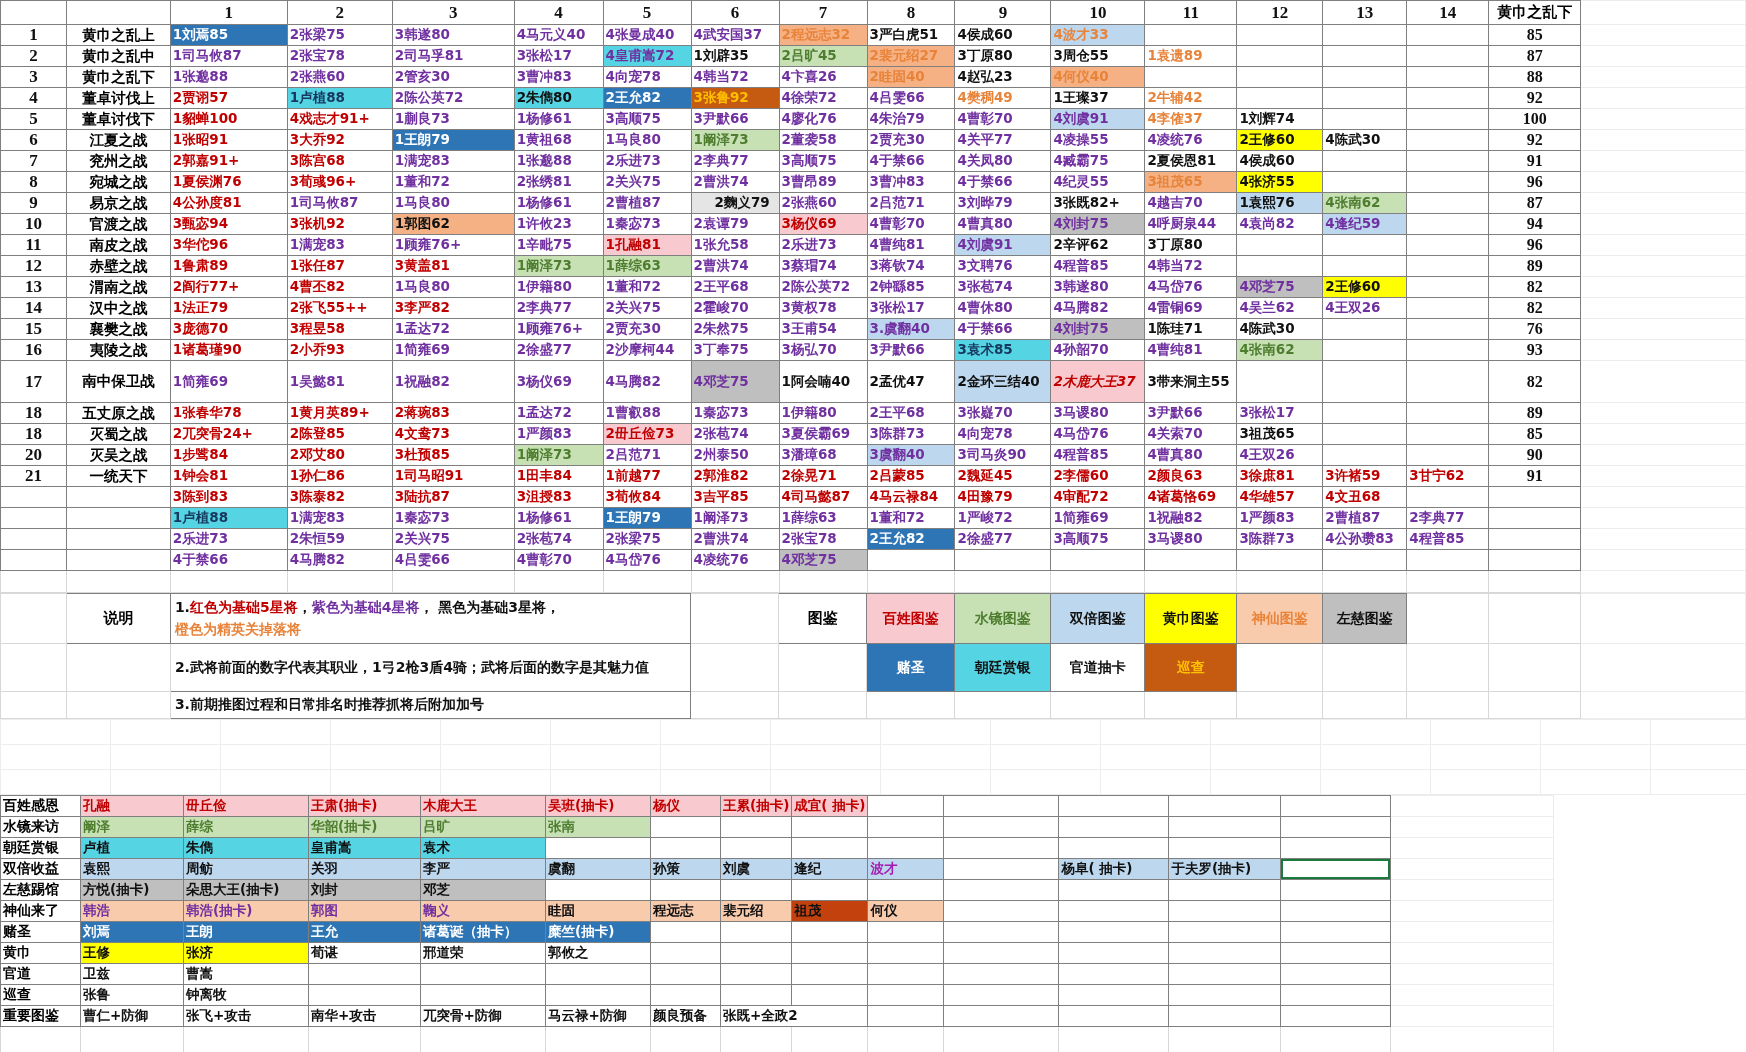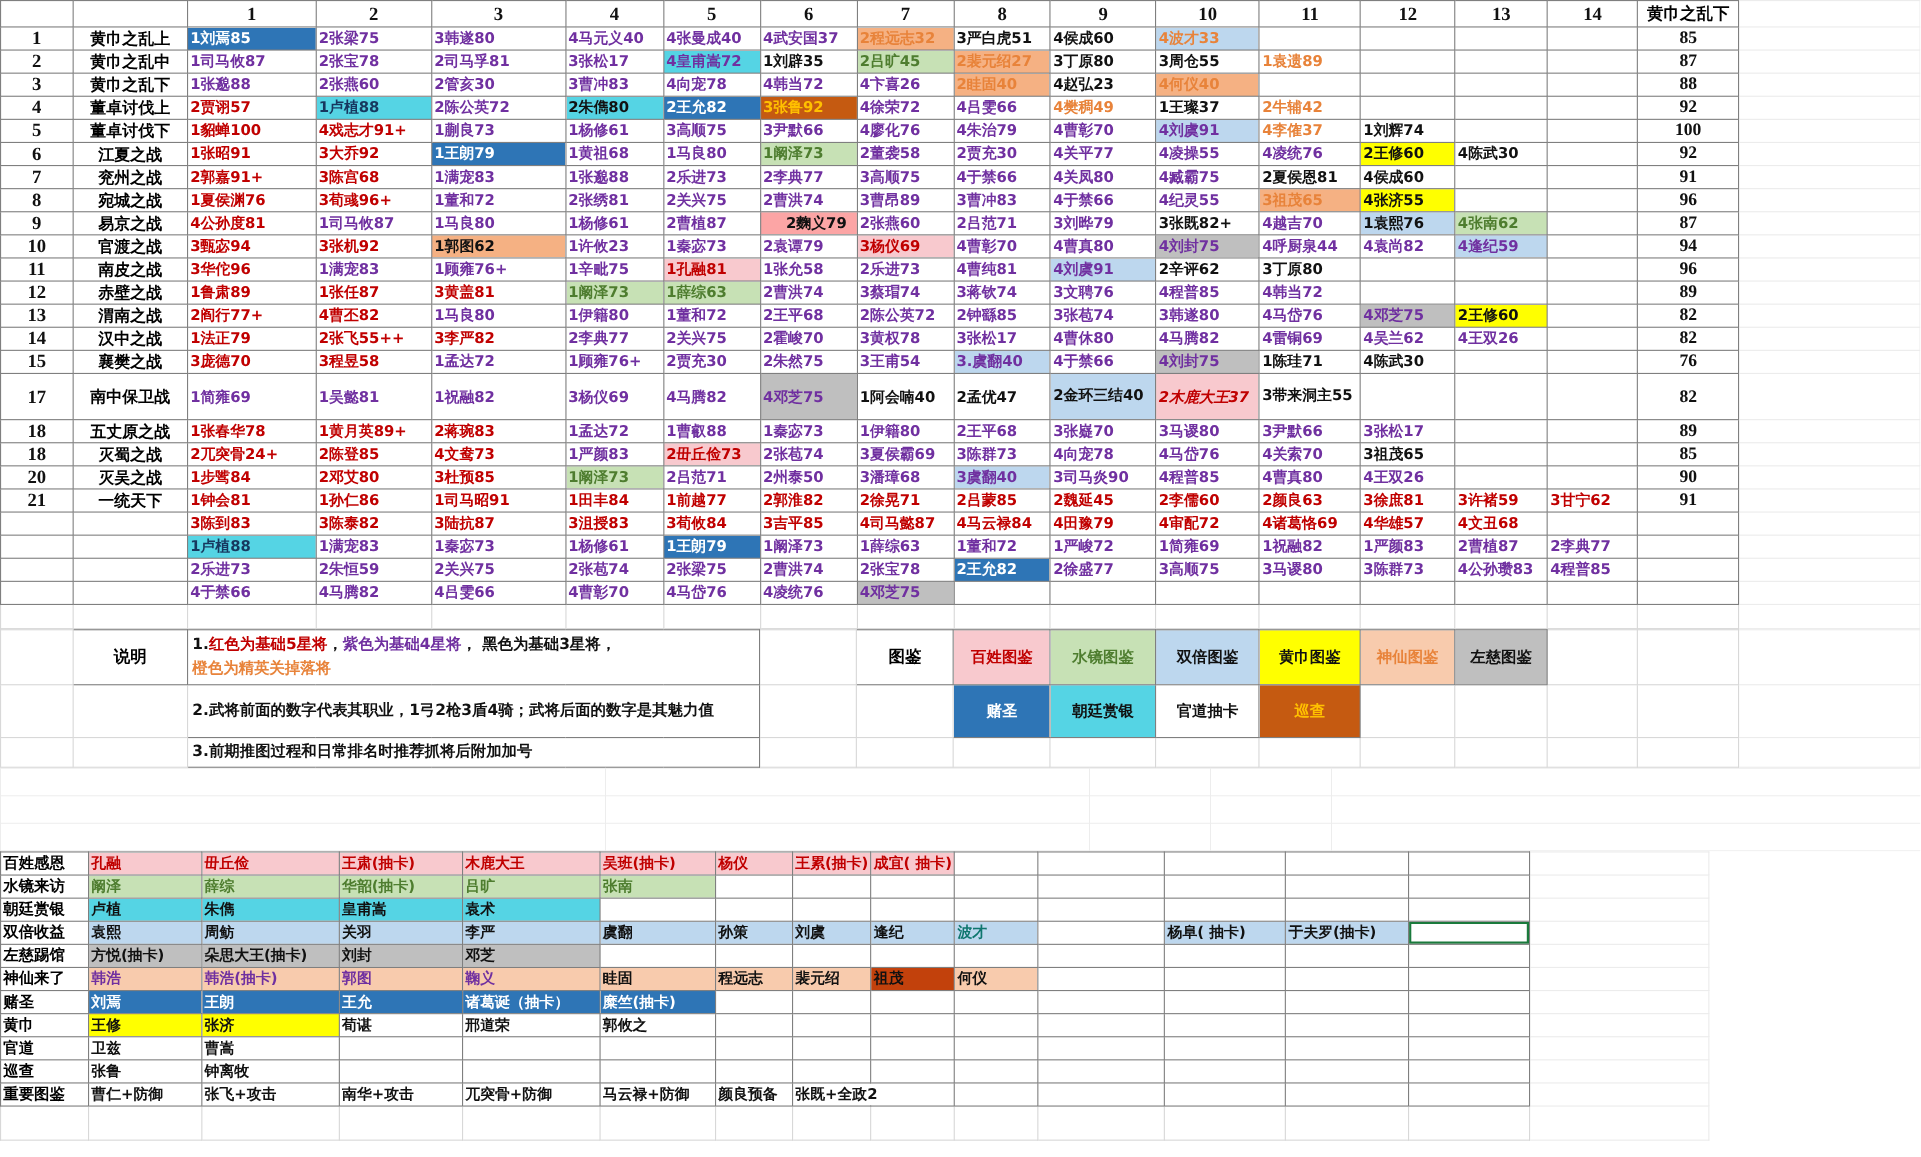--- a/index.html
+++ b/index.html
@@ -231,21 +231,21 @@
           <td class="filler"></td>
         </tr>
         <tr style="height: 21px;">
           <td class="numcell">9</td>
           <td class="stagecell">易京之战</td>
           <td style="color: rgb(192, 0, 0);">4公孙度81</td>
           <td style="color: rgb(112, 48, 160);">1司马攸87</td>
           <td style="color: rgb(112, 48, 160);">1马良80</td>
           <td style="color: rgb(112, 48, 160);">1杨修61</td>
           <td style="color: rgb(112, 48, 160);">2曹植87</td>
-          <td style="color: rgb(17, 17, 17); background: #fca5a5; padding-left: 23px;">2麴义79</td>
+          <td style="color: rgb(17, 17, 17); background: #e5e5e5; padding-left: 23px;">2麴义79</td>
           <td style="color: rgb(112, 48, 160);">2张燕60</td>
           <td style="color: rgb(112, 48, 160);">2吕范71</td>
           <td style="color: rgb(112, 48, 160);">3刘晔79</td>
           <td style="color: rgb(17, 17, 17);">3张既82+</td>
           <td style="color: rgb(112, 48, 160);">4越吉70</td>
           <td style="color: rgb(17, 17, 17); background: rgb(189, 215, 238);">1袁熙76</td>
           <td style="color: rgb(78, 125, 47); background: rgb(199, 225, 181);">4张南62</td>
           <td></td>
           <td class="charmcell">87</td>
           <td class="filler"></td>
@@ -361,20 +361,40 @@
           <td style="color: rgb(112, 48, 160);">2朱然75</td>
           <td style="color: rgb(112, 48, 160);">3王甫54</td>
           <td style="color: rgb(112, 48, 160); background: rgb(189, 215, 238);">3.虞翻40</td>
           <td style="color: rgb(112, 48, 160);">4于禁66</td>
           <td style="color: rgb(112, 48, 160); background: rgb(191, 191, 191);">4刘封75</td>
           <td style="color: rgb(17, 17, 17);">1陈珪71</td>
           <td style="color: rgb(17, 17, 17);">4陈武30</td>
           <td></td>
           <td></td>
           <td class="charmcell">76</td>
+          <td class="filler"></td>
+        </tr>
+        <tr style="height: 21px;">
+          <td class="numcell">16</td>
+          <td class="stagecell">夷陵之战</td>
+          <td style="color: rgb(192, 0, 0);">1诸葛瑾90</td>
+          <td style="color: rgb(192, 0, 0);">2小乔93</td>
+          <td style="color: rgb(112, 48, 160);">1简雍69</td>
+          <td style="color: rgb(112, 48, 160);">2徐盛77</td>
+          <td style="color: rgb(112, 48, 160);">2沙摩柯44</td>
+          <td style="color: rgb(112, 48, 160);">3丁奉75</td>
+          <td style="color: rgb(112, 48, 160);">3杨弘70</td>
+          <td style="color: rgb(112, 48, 160);">3尹默66</td>
+          <td style="color: rgb(23, 55, 94); background: rgb(85, 212, 228);">3袁术85</td>
+          <td style="color: rgb(112, 48, 160);">4孙韶70</td>
+          <td style="color: rgb(112, 48, 160);">4曹纯81</td>
+          <td style="color: rgb(78, 125, 47); background: rgb(199, 225, 181);">4张南62</td>
+          <td></td>
+          <td></td>
+          <td class="charmcell">93</td>
           <td class="filler"></td>
         </tr>
         <tr style="height: 42px;">
           <td class="numcell">17</td>
           <td class="stagecell">南中保卫战</td>
           <td style="color: rgb(112, 48, 160);">1简雍69</td>
           <td style="color: rgb(112, 48, 160);">1吴懿81</td>
           <td style="color: rgb(112, 48, 160);">1祝融82</td>
           <td style="color: rgb(112, 48, 160);">3杨仪69</td>
           <td style="color: rgb(112, 48, 160);">4马腾82</td>
@@ -721,21 +741,21 @@
         <tr style="height: 21px;">
           <td class="bottomlabel">双倍收益</td>
           <td style="color: rgb(17, 17, 17); background: rgb(189, 215, 238);">袁熙</td>
           <td style="color: rgb(17, 17, 17); background: rgb(189, 215, 238);">周鲂</td>
           <td style="color: rgb(17, 17, 17); background: rgb(189, 215, 238);">关羽</td>
           <td style="color: rgb(17, 17, 17); background: rgb(189, 215, 238);">李严</td>
           <td style="color: rgb(17, 17, 17); background: rgb(189, 215, 238);">虞翻</td>
           <td style="color: rgb(17, 17, 17); background: rgb(189, 215, 238);">孙策</td>
           <td style="color: rgb(17, 17, 17); background: rgb(189, 215, 238);">刘虞</td>
           <td style="color: rgb(17, 17, 17); background: rgb(189, 215, 238);">逢纪</td>
-          <td style="color: #0f766e; background: rgb(189, 215, 238);">波才</td>
+          <td style="color: #a21caf; background: rgb(189, 215, 238);">波才</td>
           <td></td>
           <td style="color: rgb(17, 17, 17); background: rgb(189, 215, 238);">杨阜( 抽卡)</td>
           <td style="color: rgb(17, 17, 17); background: rgb(189, 215, 238);">于夫罗(抽卡)</td>
           <td class=" selcell"></td>
           <td class="filler"></td>
         </tr>
         <tr style="height: 21px;">
           <td class="bottomlabel">左慈踢馆</td>
           <td style="color: rgb(17, 17, 17); background: rgb(191, 191, 191);">方悦(抽卡)</td>
           <td style="color: rgb(17, 17, 17); background: rgb(191, 191, 191);">朵思大王(抽卡)</td>

